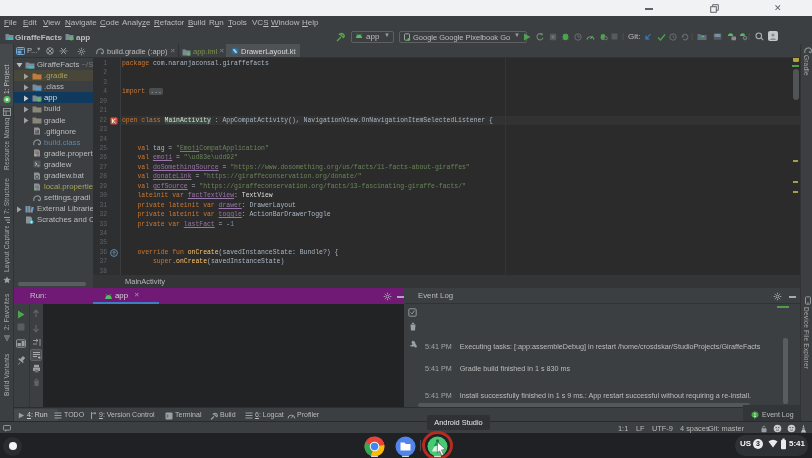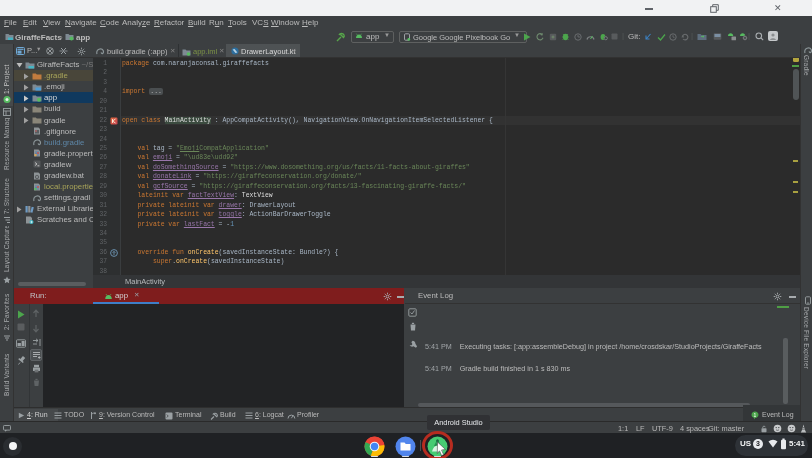--- a/index.html
+++ b/index.html
@@ -16,21 +16,21 @@
 .vtextdn{writing-mode:vertical-rl;font-size:6.5px;color:#A7AAAC;letter-spacing:0.2px;overflow:hidden;white-space:nowrap;}
 .ptree{left:14px;top:58px;width:79px;height:230px;background:#3C3F41;overflow:hidden;font-size:7.8px;color:#BCBCBC;}
 .trow{position:absolute;left:0;width:79px;height:11.1px;line-height:11.1px;white-space:nowrap;}
 .editor{left:93px;top:58px;width:707px;height:217px;background:#2B2B2B;overflow:hidden;}
 .gut{position:absolute;left:0;top:0;width:27px;height:217px;background:#2D2F30;border-right:1px solid #3A3D3F;}
 .ln{position:absolute;right:13px;width:20px;text-align:right;font-family:"Liberation Mono",monospace;font-size:6.3px;color:#606366;line-height:9.45px;}
 .cl{position:absolute;left:29px;font-family:"Liberation Mono",monospace;font-size:6.44px;line-height:9.45px;white-space:pre;color:#A9B7C6;}
 .o{color:#CC7832;}.s{color:#6A8759;}.p{color:#9876AA;}.y{color:#FFC66B;}.nb{color:#6897BB;}.w{color:#DFDFDF;}
 .uu{text-decoration:underline;text-decoration-thickness:0.5px;text-underline-offset:1px;}
 .crumb{left:93px;top:275px;width:707px;height:13px;background:#333537;color:#B6B9BB;font-size:7.5px;line-height:13px;}
-.runhdr{left:14px;top:288px;width:390px;height:16px;background:#7f1d1d;color:#BBBBBB;font-size:7.8px;}
+.runhdr{left:14px;top:288px;width:390px;height:16px;background:#701a75;color:#BBBBBB;font-size:7.8px;}
 .runbody{left:14px;top:304px;width:390px;height:103px;background:#3C3F41;}
 .console{position:absolute;left:29px;top:0;width:361px;height:103px;background:#222325;}
 .elhdr{left:405px;top:288px;width:395px;height:16px;background:#3C3F41;border-bottom:1px solid #323232;color:#BBBBBB;font-size:7.8px;box-sizing:border-box;}
 .elbody{left:405px;top:304px;width:395px;height:103px;background:#3C3F41;color:#BDBDBD;font-size:7.2px;}
 .twbar{left:14px;top:407px;width:786px;height:14px;background:#3C3F41;border-top:1px solid #2e2e2e;color:#BBBBBB;font-size:7px;box-sizing:border-box;}
 .statusbar{left:0;top:421px;width:812px;height:12px;background:#3C3F41;border-top:1px solid #2A2A2A;color:#B8B8B8;font-size:7.4px;box-sizing:border-box;}
 .shelf{left:0;top:433px;width:812px;height:25px;background:#1F2124;}
 .tooltip{left:427px;top:415px;width:63px;height:15px;background:#303134;border-radius:2px;color:#E8EAED;font-size:7.4px;line-height:15px;text-align:center;z-index:30;}
 .ico{position:absolute;}
 </style></head>
@@ -275,21 +275,21 @@
         <span style="position:absolute;left:30px;color:#A8A459;">.gradle</span>
       </div>
 <div class="trow" style="top:23.2px;">
         <svg class="ico" style="left:9px;top:2.5px;" width="6" height="7" viewBox="0 0 6 7">
           <path d="M1 0.5 L5.5 3.5 L1 6.5 Z" fill="#A0A0A0"></path>
         </svg>
         <svg class="ico" style="left:18px;top:1.5px;" width="10" height="8" viewBox="0 0 10 8">
           <path d="M0.5 1.5 L3.8 1.5 L4.8 2.5 L9.5 2.5 L9.5 7.5 L0.5 7.5 Z" fill="#7E8A93"></path>
           <path d="M3.5 4.5 L9 4.5 L9 7.5 L3.5 7.5 Z" fill="#4D9ED8"></path>
         </svg>
-        <span style="position:absolute;left:30px;">.emoji</span>
+        <span style="position:absolute;left:30px;">.class</span>
       </div>
 <div class="trow" style="top:34.3px;background:#10395E;">
         <svg class="ico" style="left:9px;top:2.5px;" width="6" height="7" viewBox="0 0 6 7">
           <path d="M1 0.5 L5.5 3.5 L1 6.5 Z" fill="#C8C8C8"></path>
         </svg>
         <svg class="ico" style="left:18px;top:1.5px;" width="10" height="8" viewBox="0 0 10 8">
           <path d="M0.5 1.5 L3.8 1.5 L4.8 2.5 L9.5 2.5 L9.5 7.5 L0.5 7.5 Z" fill="#7E8A93"></path>
           <circle cx="7" cy="5.8" r="2" fill="#57BB61"></circle>
         </svg>
         <span style="position:absolute;left:30px;color:#DCDCDC;">app</span>
@@ -317,21 +317,21 @@
           <path d="M1 0.5 L5.5 0.5 L7 2 L7 7.5 L1 7.5 Z" fill="#8D9396"></path>
           <rect x="2" y="3" width="4" height="3.5" fill="#5a5e60"></rect>
           <circle cx="3" cy="4" r="0.8" fill="#D66"></circle>
         </svg>
         <span style="position:absolute;left:30px;">.gitignore</span>
       </div>
 <div class="trow" style="top:78.7px;">
         <svg class="ico" style="left:19px;top:2.5px;" width="9" height="7" viewBox="0 0 9 7">
           <path d="M1 6 C0.4 4 1.2 1.8 3 1.2 C4.8 0.6 6.6 1.4 7.2 2.6 C7.8 3.8 7.4 5 6.6 5.4 C5.8 5.8 5.2 5.2 5.4 4.4" stroke="#8B9598" stroke-width="1.2" fill="none"></path>
         </svg>
-        <span style="position:absolute;left:30px;color:#5E87A8;">build.gradle</span>
+        <span style="position:absolute;left:30px;color:#5E87A8;">build.class</span>
       </div>
 <div class="trow" style="top:89.8px;">
         <svg class="ico" style="left:19px;top:1.5px;" width="8" height="8" viewBox="0 0 8 8">
           <path d="M1 0.5 L5.5 0.5 L7 2 L7 7.5 L1 7.5 Z" fill="#8D9396"></path>
           <path d="M2 3 L6 3 M2 4.5 L6 4.5 M2 6 L6 6" stroke="#4A7AB0" stroke-width="0.8"></path>
           <circle cx="2.5" cy="6" r="1.2" fill="#D6A253"></circle>
           <circle cx="5" cy="4" r="1" fill="#C75450"></circle>
         </svg>
         <span style="position:absolute;left:30px;">gradle.propert</span>
       </div>
@@ -526,22 +526,23 @@
         <path d="M2.5 4.5 L4 6 L6.5 2.5" stroke="#9aa0a3" stroke-width="0.9" fill="none"></path>
       </svg>
 <svg class="ico" style="left:3.5px;top:18px;" width="8" height="9" viewBox="0 0 8 9">
         <path d="M1.5 2.5 L6.5 2.5 L6 8.5 L2 8.5 Z" fill="#9aa0a3"></path>
         <rect x="2.9" y="0.8" width="2.2" height="1.2" fill="#9aa0a3"></rect>
       </svg>
 <svg class="ico" style="left:3px;top:36px;" width="9" height="9" viewBox="0 0 9 9">
         <path d="M5.5 1 C7 1.5 8 3 7.5 4.5 L8.5 7.5 L7 8.5 L5 6.5 C3.5 7 2 6 1.5 4.5 L3.5 5 L4.5 4 L4 2 Z" fill="#9aa0a3" transform="rotate(-15 4.5 4.5)"></path>
       </svg>
 
-<div style="position:absolute;left:20px;top:38px;white-space:nowrap;"><span style="color:#A2A6A9;">5:41 PM</span><span style="margin-left:8px;">Executing tasks: [:app:assembleDebug] in project /home/crosdskar/StudioProjects/GiraffeFacts</span></div>
+<div style="position:absolute;left:20px;top:38px;white-space:nowrap;"><span style="color:#A2A6A9;">5:41 PM</span><span style="margin-left:8px;">Executing tasks: [:app:assembleDebug] in restart /home/crosdskar/StudioProjects/GiraffeFacts</span></div>
 <div style="position:absolute;left:20px;top:60px;white-space:nowrap;"><span style="color:#A2A6A9;">5:41 PM</span><span style="margin-left:8px;">Gradle build finished in 1 s 830 ms</span></div>
+<div style="position:absolute;left:20px;top:87px;white-space:nowrap;"><span style="color:#A2A6A9;">5:41 PM</span><span style="margin-left:8px;">Install successfully finished in 1 s 9 ms.: App restart successful without requiring a re-install.</span></div>
 
 <div class="ico" style="left:372px;top:2px;width:12px;height:2px;background:#4F9E45;"></div>
 <div class="ico" style="left:378px;top:34px;width:5px;height:66px;background:#595D5F;border-radius:2px;"></div>
 <div class="ico" style="left:13px;top:99px;width:332px;height:4px;background:#55585B;border-radius:2px;"></div>
 </div>
 <div class="abs twbar">
 <div class="ico" style="left:0px;top:1px;width:44px;height:13px;background:#46494B;"></div>
 <svg class="ico" style="left:4px;top:4px;" width="7" height="7" viewBox="0 0 7 7">
         <path d="M0.8 0.8 L6.2 3.5 L0.8 6.2 Z" fill="#9aa0a3"></path>
       </svg>

